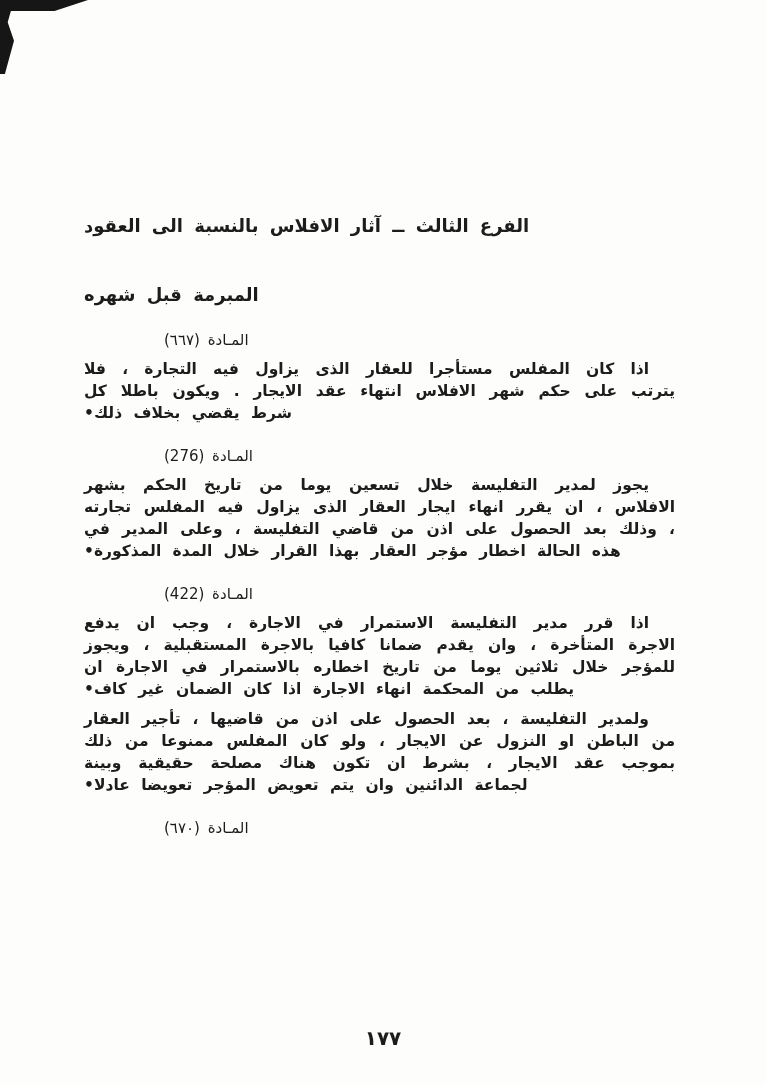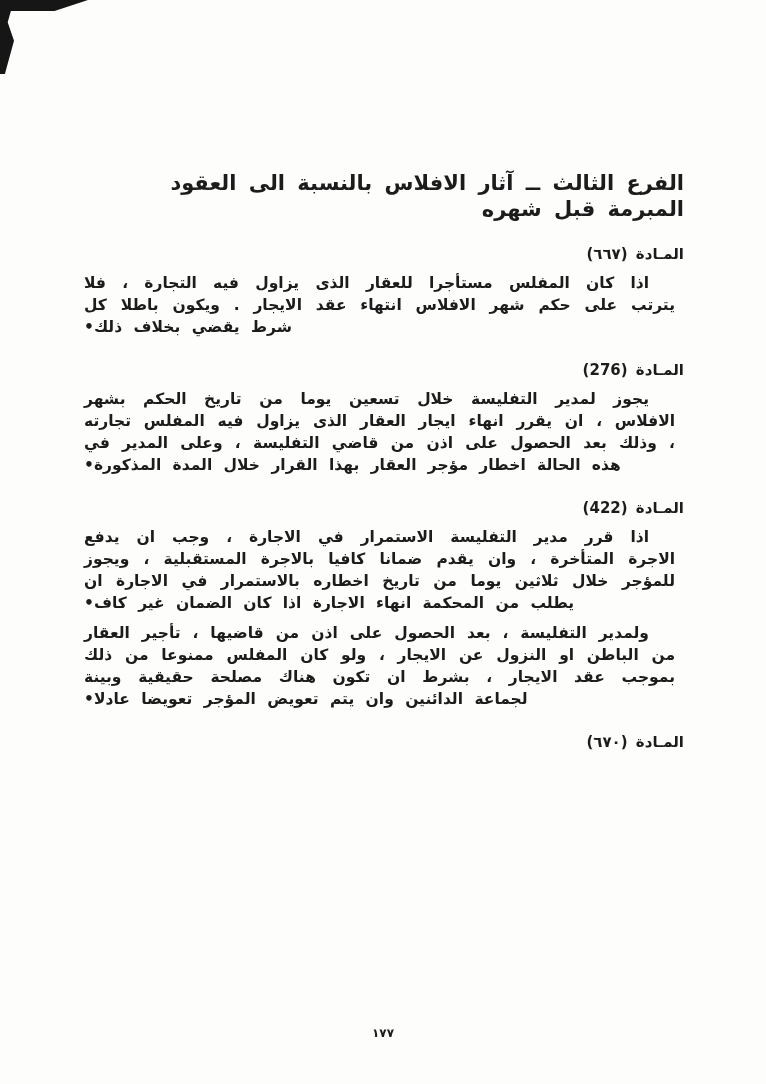--- a/index.html
+++ b/index.html
@@ -31,34 +31,35 @@
     clip-path: polygon(0 0, 100% 0, 62% 100%, 0 100%);
   }
   .content {
     position: absolute;
     left: 84px;
     top: 170px;
     width: 600px;
     direction: rtl;
   }
   .title-line {
-    text-align: right;
+    text-align: left;
     font-weight: bold;
-    font-size: 21px;
+    font-size: 18px;
     line-height: 26px;
     word-spacing: 5px;
     letter-spacing: 0.5px;
+    margin-top: 43px;
   }
   .article-heading {
-    font-weight: bold;
+    font-weight: normal;
     font-size: 15px;
     line-height: 20px;
     margin: 22px 0 8px 0;
     direction: rtl;
-    text-align: right;      
+    text-align: left;      
     padding-left: 80px;
     word-spacing: 3px;
   }
   .para {
     font-weight: bold;
     font-size: 15.5px;
     line-height: 22px;
     margin: 0 9px 8px 0;
     text-align: justify;
     text-align-last: left; 
@@ -66,21 +67,21 @@
     word-spacing: 6px;
     letter-spacing: 1px;
   }
   .page-number {
     position: absolute;
     left: 0;
     right: 0;
     top: 1026px;
     text-align: center;
     font-weight: bold;
-    font-size: 12px;
+    font-size: 20px;
     letter-spacing: 2px;
   }
 </style>
 </head>
 <body>
 
 <div class="page">
 
   <div class="artifact a1"></div>
   <div class="artifact a2"></div>

